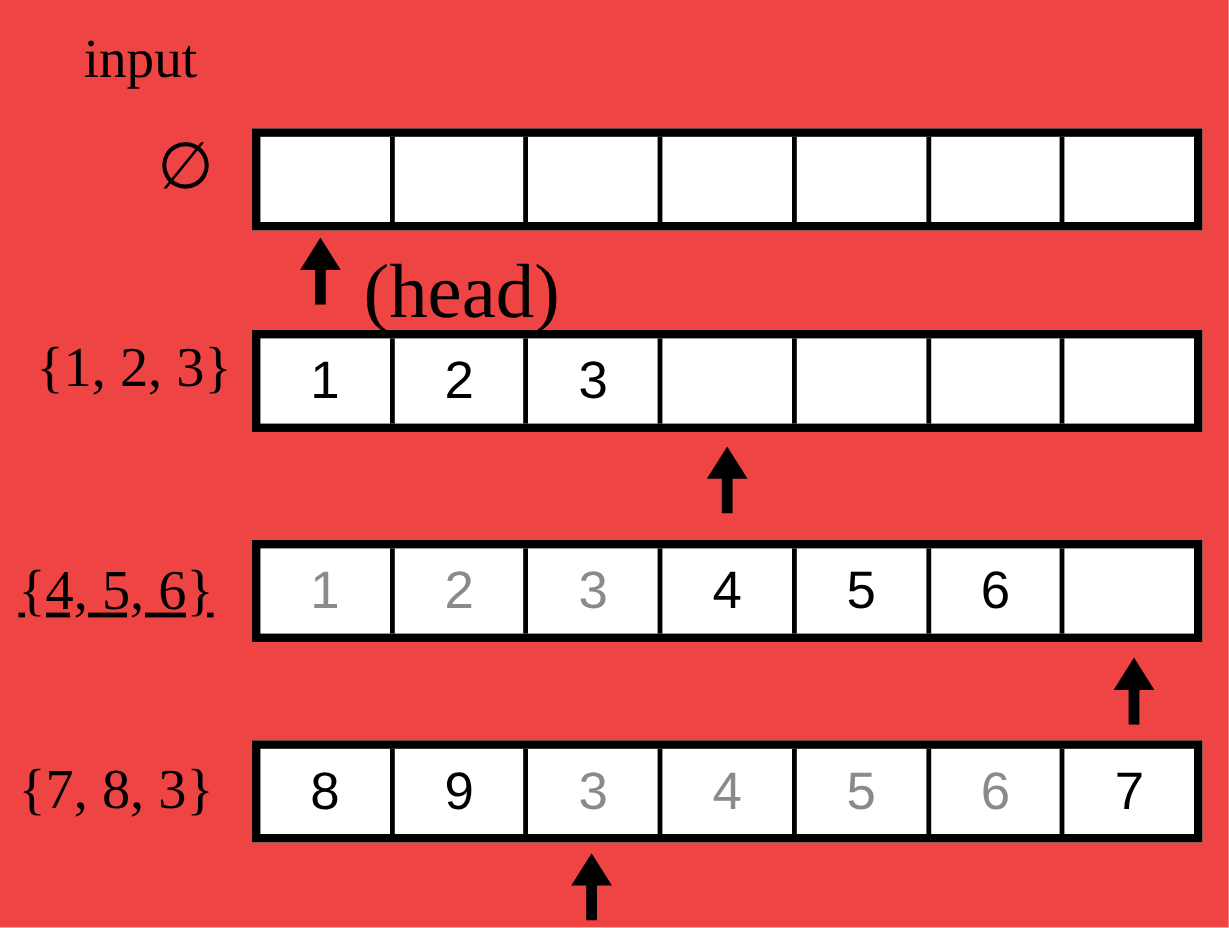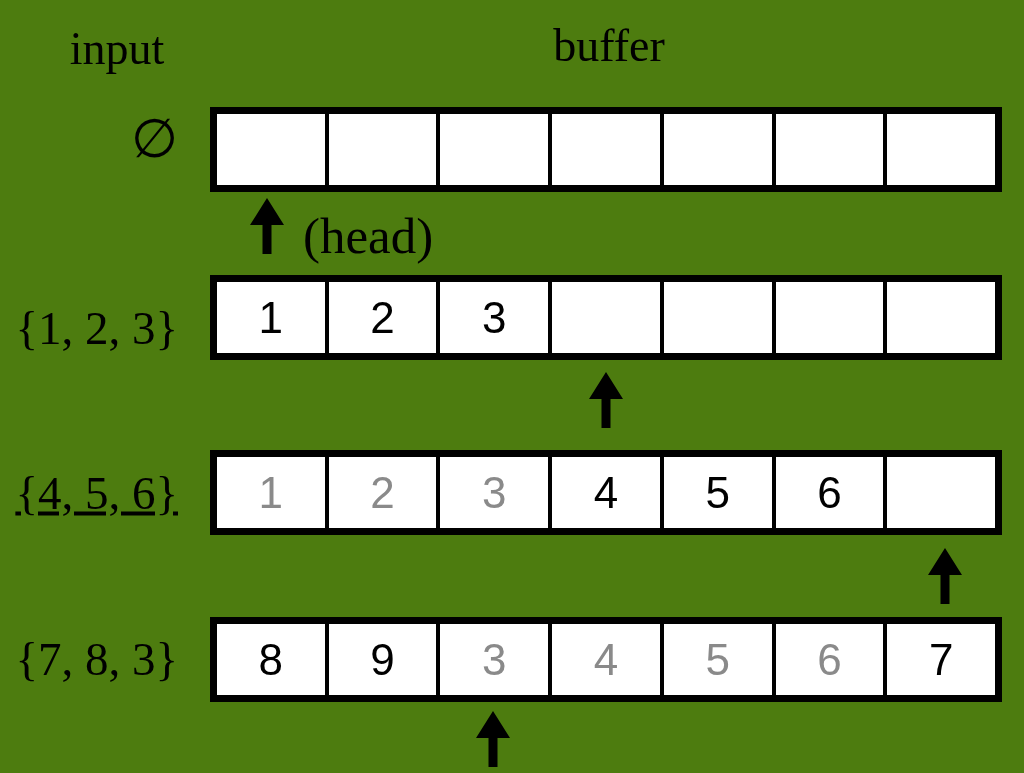--- a/index.html
+++ b/index.html
@@ -1,21 +1,21 @@
 <!DOCTYPE html>
 <html><head>
 <meta charset="utf-8">
 <style>
   * { margin: 0; padding: 0; box-sizing: border-box; }
   html, body { background: #ffffff; }
   .canvas {
     position: relative;
     width: 1024px;
     height: 773px;
-    background: #4d7c0f;
+    background: #ef4444;
     overflow: hidden;
     font-family: "Liberation Serif", serif;
     color: #000000;
   }
   .hdr {
     position: absolute;
     transform: translateX(-50%);
     font-size: 46px;
     line-height: 1;
     white-space: nowrap;
@@ -29,21 +29,21 @@
     position: absolute;
     left: 0;
     width: 178px;
     text-align: right;
     transform: translateY(-50%);
     font-size: 47px;
     line-height: 1;
     white-space: nowrap;
   }
   .r0 .input-label { top: 139px; font-size: 54px; font-family: "DejaVu Sans", sans-serif; }
-  .r1 .input-label { top: 328px; }
+  .r1 .input-label { top: 307px; margin-left: 15px; }
   .r2 .input-label { top: 493px; text-decoration: underline; }
   .r3 .input-label { top: 659px; }
 
   .buffer-box {
     position: absolute;
     left: 210px;
     width: 792px;
     height: 85px;
     border: 7px solid #000000;
     background: #ffffff;
@@ -76,33 +76,32 @@
   .arrow polygon { fill: #000000; }
   .r0 .arrow { top: 198px; }
   .r1 .arrow { top: 372px; }
   .r2 .arrow { top: 548px; }
   .r3 .arrow { top: 711px; }
 
   .head-label {
     position: absolute;
     left: 303px;
     top: 211px;
-    font-size: 51px;
+    font-size: 64px;
     line-height: 1;
     white-space: nowrap;
   }
 </style>
 </head>
 <body>
 
 <div class="canvas">
 
   <div class="hdr hdr-input">input</div>
 
-  <div class="hdr hdr-buffer">buffer</div>
 
   <div class="row r0">
     <div class="input-label empty-set">∅</div>
     <div class="buffer-box">
         <div class="cell"></div>
         <div class="cell"></div>
         <div class="cell"></div>
         <div class="cell"></div>
         <div class="cell"></div>
         <div class="cell"></div>

